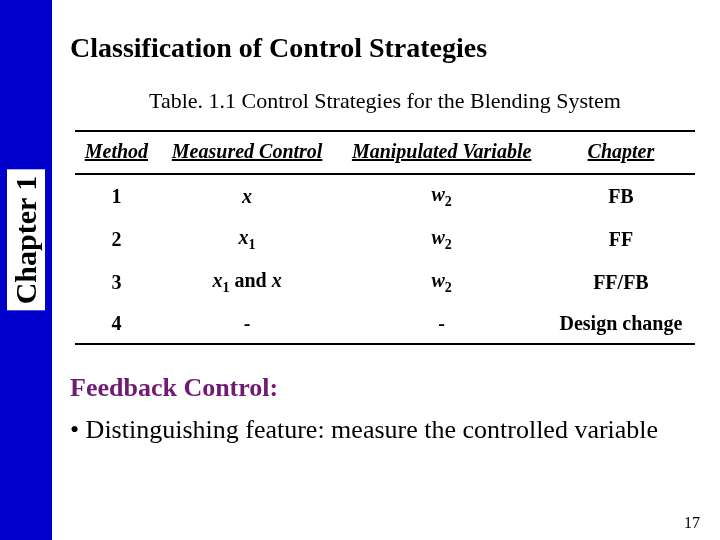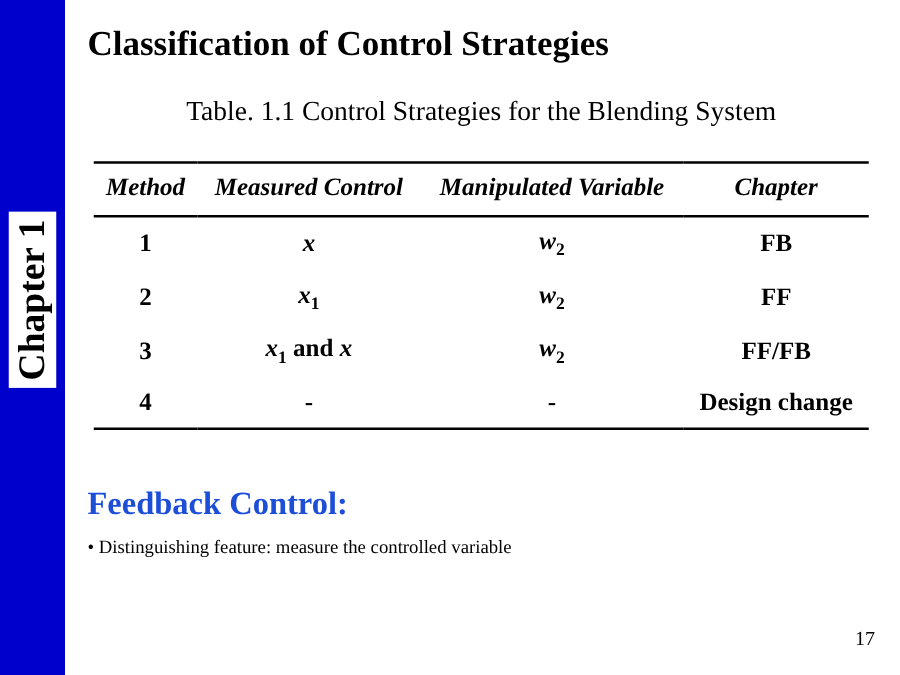--- a/index.html
+++ b/index.html
@@ -36,69 +36,70 @@
   }
   .content {
     position: absolute;
     left: 60px;
     top: 0;
     width: 650px;
   }
   .title {
     font-size: 28px;
     font-weight: bold;
-    margin: 20px 0 10px 10px;
+    margin: 32px 0 10px 10px;
   }
   .caption {
     font-size: 22px;
     text-align: center;
-    margin: 24px 0 27px 0;
+    margin: 24px 0 16px 0;
   }
   table {
     border-collapse: collapse;
     width: 620px;
     margin: 0 auto;
   }
   th {
     font-style: italic;
     font-weight: bold;
     font-size: 20px;
     padding: 8px 6px 10px 6px;
     border-top: 2px solid #000;
     border-bottom: 2px solid #000;
     text-align: center;
+    text-decoration: underline;
   }
   td {
     font-size: 20px;
     font-weight: bold;
     text-align: center;
     padding: 8px 6px;
   }
   tr.last td {
     border-bottom: 2px solid #000;
   }
   sub {
     font-size: 0.7em;
     vertical-align: sub;
   }
   .ital { font-style: italic; }
   .section-head {
     font-size: 26px;
     font-weight: bold;
-    color: #1d4ed8;
-    margin: 44px 0 12px 10px;
+    color: #701a75;
+    margin: 28px 0 12px 10px;
   }
   .bullet {
-    font-size: 15px;
+    font-size: 26px;
     margin: 6px 0 0 10px;
   }
   .page-num {
     position: absolute;
     right: 20px;
-    bottom: 19px;
+    bottom: 8px;
     font-size: 16px;
   }
 </style>
 </head>
 <body>
 
 <div class="blue-bar"></div>
 <div class="chapter-label">Chapter 1</div>
 
 <div class="content">

